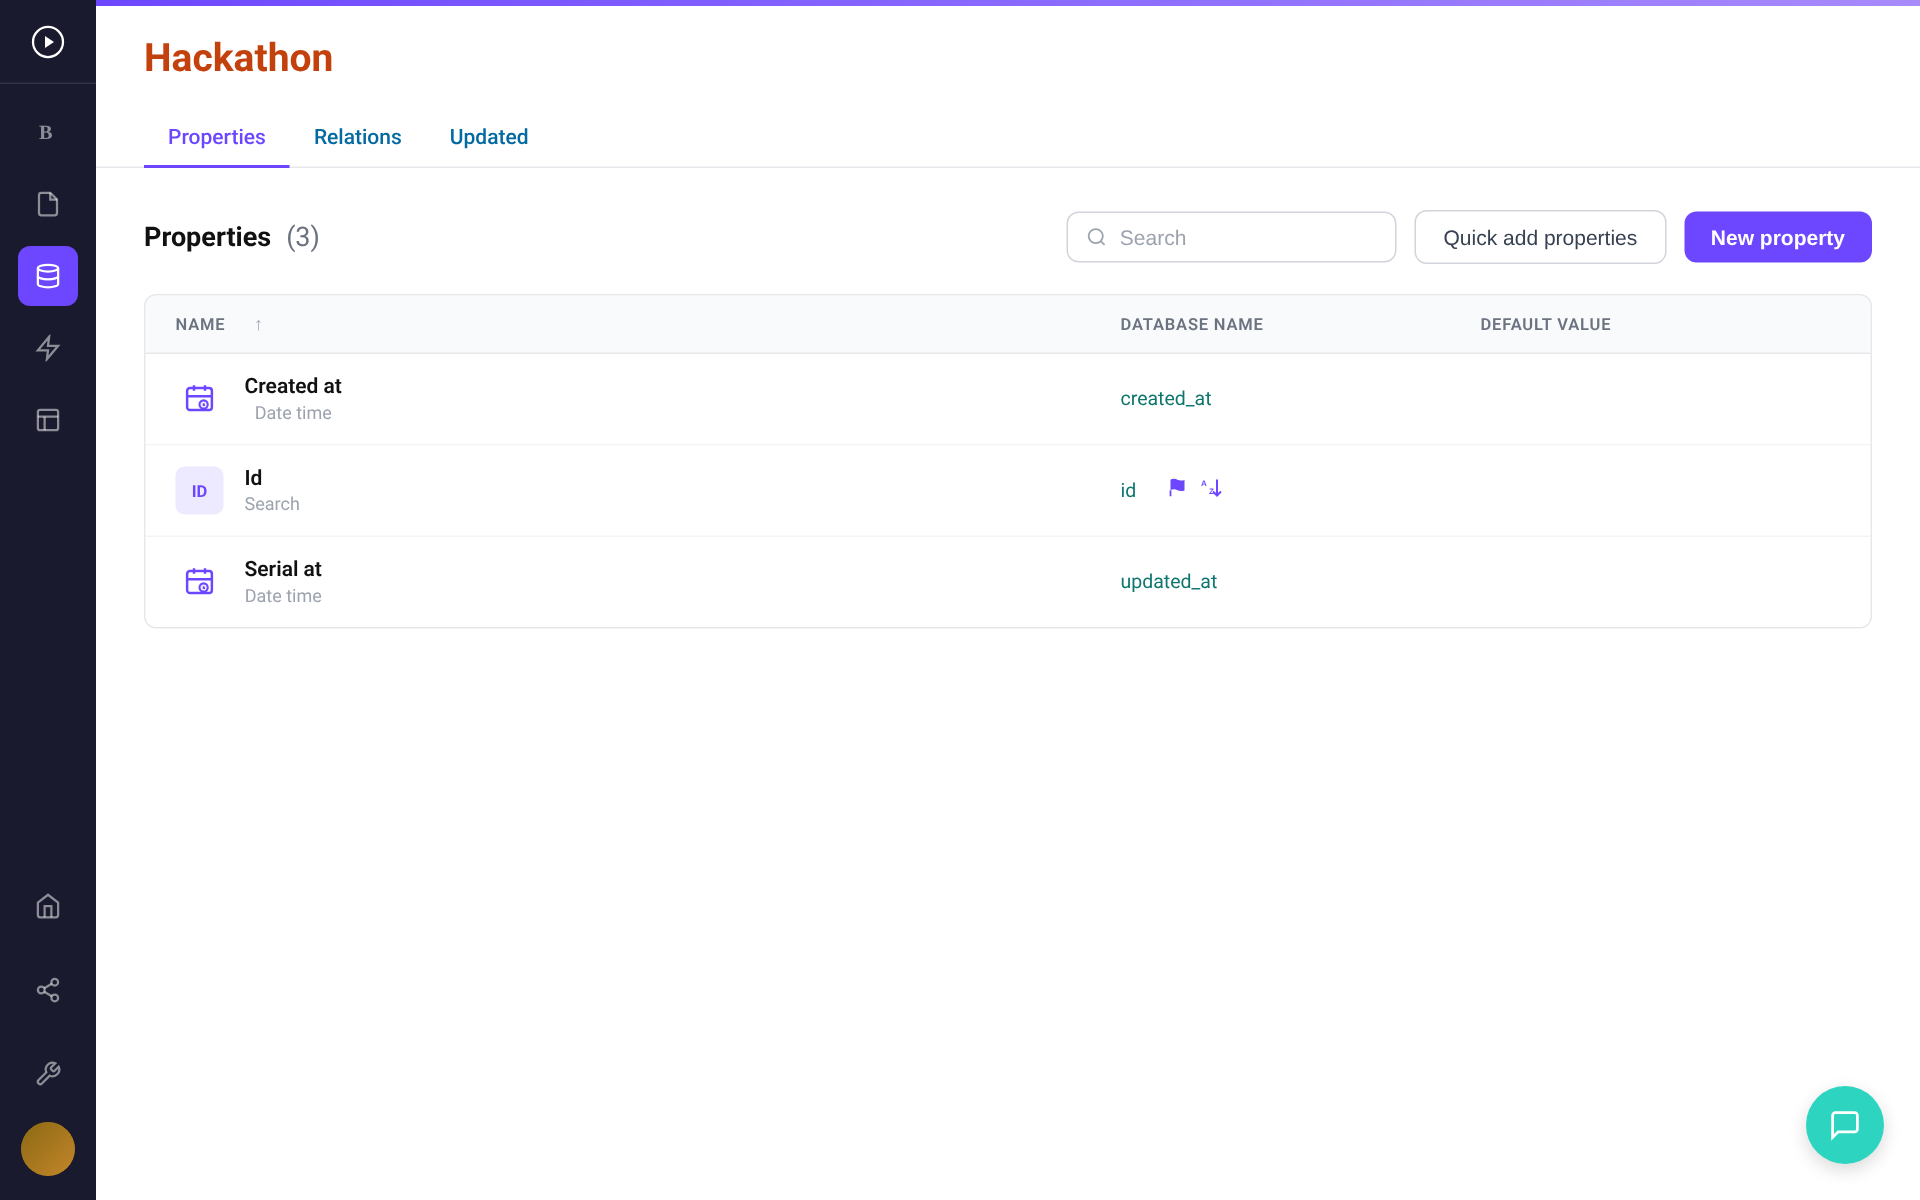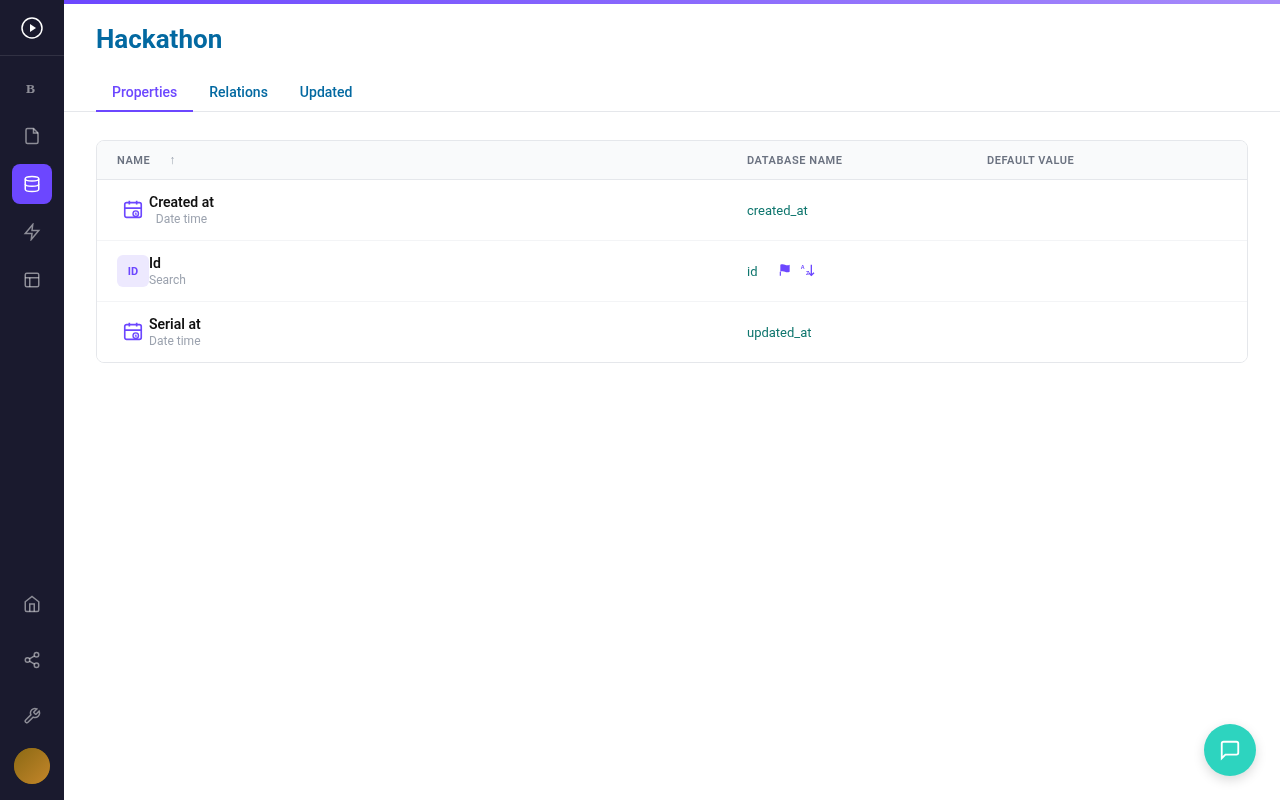--- a/index.html
+++ b/index.html
@@ -84,21 +84,21 @@
     }
 
     
     .header {
       padding: 20px 32px 0;
       border-bottom: 1px solid #e5e7eb;
     }
     .page-title {
       font-size: 26px;
       font-weight: 700;
-      color: #0369a1;
+      color: #c2410c;
       margin-bottom: 20px;
     }
     .tabs {
       display: flex;
       gap: 0;
     }
     .tab {
       padding: 10px 16px;
       font-size: 14px;
       font-weight: 500;
@@ -217,20 +217,21 @@
       grid-template-columns: 1fr 240px 240px;
       padding: 14px 20px;
       border-bottom: 1px solid #f3f4f6;
       align-items: center;
       background: #fff;
     }
     .table-row:last-child { border-bottom: none; }
     .row-name-cell {
       display: flex;
       align-items: center;
+      gap: 14px;
     }
     .row-icon {
       width: 32px;
       height: 32px;
       display: flex;
       align-items: center;
       justify-content: center;
       color: #6c47ff;
       flex-shrink: 0;
     }
@@ -365,20 +366,37 @@
     <h1 class="page-title">Hackathon</h1>
     <div class="tabs">
       <div class="tab active">Properties</div>
       <div class="tab">Relations</div>
       <div class="tab">Updated</div>
     </div>
   </div>
 
   <div class="content">
 
+    <div class="properties-header">
+      <div>
+        <span class="properties-title">Properties</span>
+        <span class="properties-count">(3)</span>
+      </div>
+      <div class="properties-actions">
+        <div class="search-box">
+          <svg width="16" height="16" viewBox="0 0 24 24" fill="none" stroke="#9ca3af" stroke-width="2">
+            <circle cx="11" cy="11" r="8"></circle>
+              <line x1="21" y1="21" x2="16.65" y2="16.65"></line>
+          </svg>
+          <input type="text" placeholder="Search" style="">
+        </div>
+        <button class="btn-secondary">Quick add properties</button>
+        <button class="btn-primary">New property</button>
+      </div>
+    </div>
 
     <div class="table">
       <div class="table-header">
         <div class="col-header">
           <span>NAME</span>
           <span class="sort-icon">↑</span>
         </div>
         <div class="col-header">
           <span>DATABASE NAME</span>
         </div>

